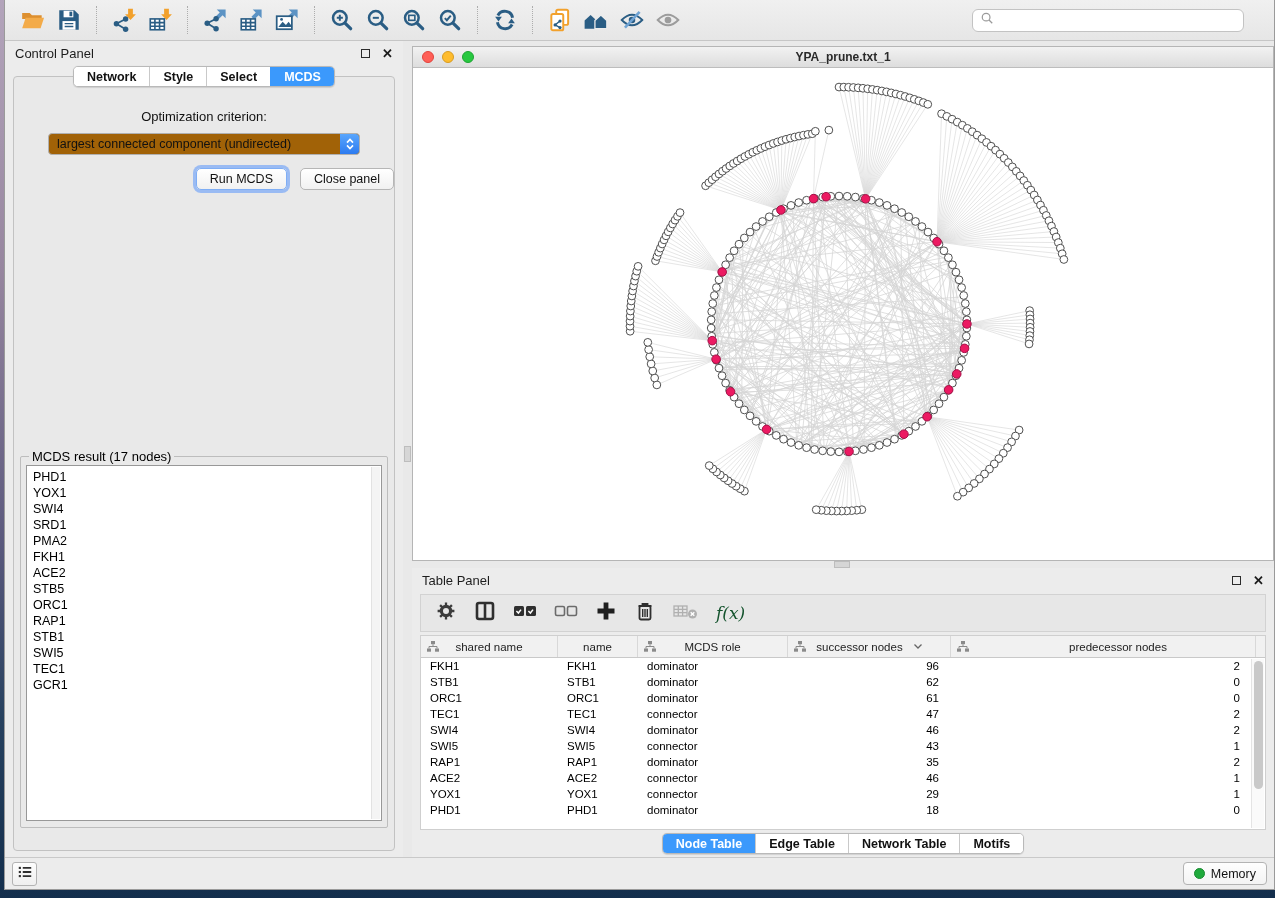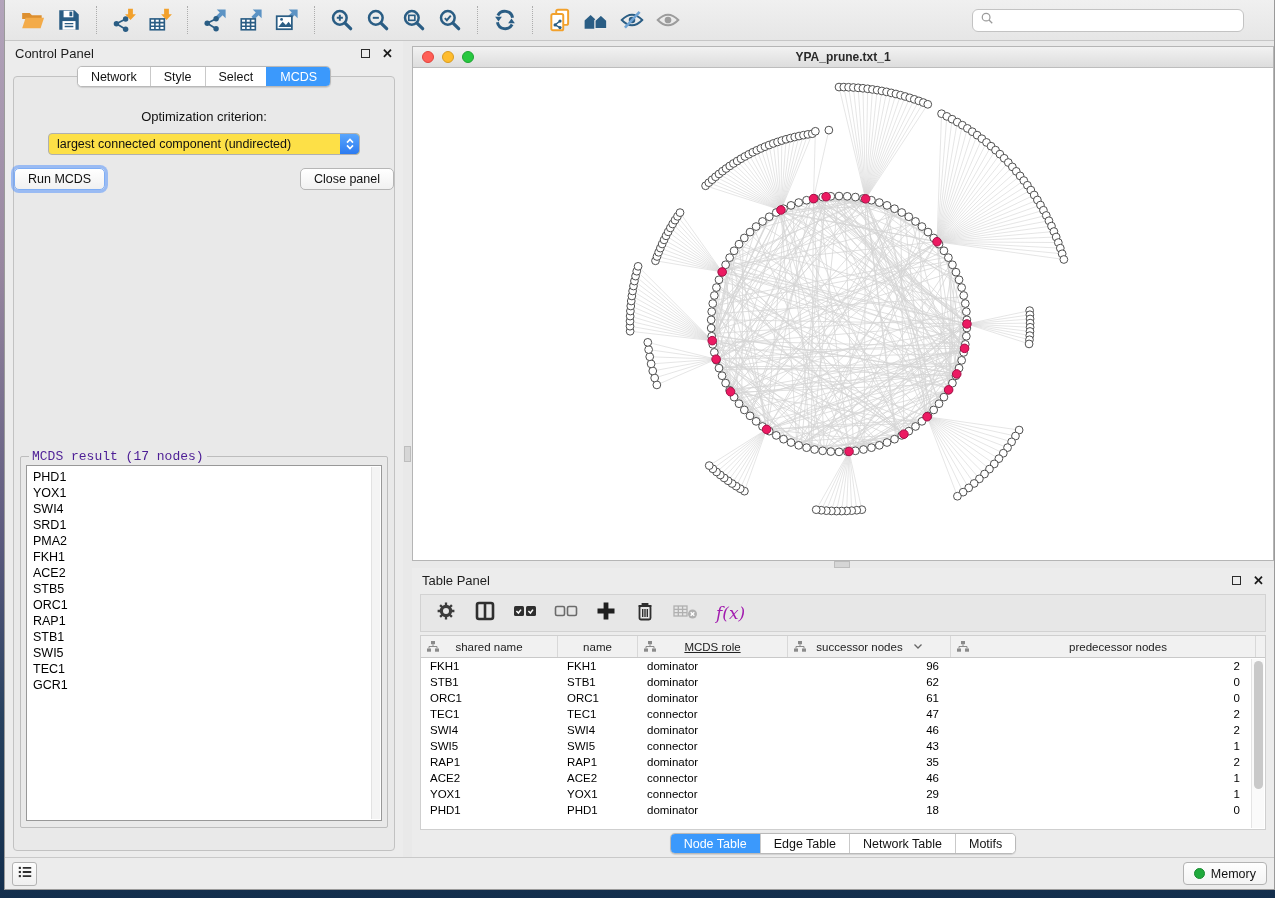--- a/index.html
+++ b/index.html
@@ -31,42 +31,42 @@
   .cpanel { width:398px; flex:none; background:#ececec; display:flex; flex-direction:column; }
   .panel-head { height:25px; flex:none; display:flex; align-items:center; padding:0 10px; }
   .panel-title { font-size:13px; color:#1d1d1d; }
   .panel-head .spacer { flex:1; }
   .float-ic { width:9px; height:9px; border:1.5px solid #2b2b2b; margin-right:12px; }
   .close-ic { font-size:13px; font-weight:bold; color:#1b1b1b; line-height:9px; }
   .cp-tabs { display:flex; justify-content:center; position:relative; z-index:2; margin-bottom:-11px; }
   .seg { display:flex; border:1px solid #b9b9b9; border-radius:5px; overflow:hidden; background:#fff;
     height:21px; box-shadow:0 .5px 1px rgba(0,0,0,.12); }
   .seg-item { padding:0 13px; font-size:12.5px; display:flex; align-items:center; color:#111;
-    border-left:1px solid #c9c9c9; background:#fff; }
+    border-left:1px solid #c9c9c9; background:#fff;font-weight:bold; }
   .seg-item:first-child { border-left:none; }
   .seg-item.active { background:#3b99fc; color:#fff; border-left-color:#3b99fc; }
   .cp-box { margin:0 8px 6px 8px; border:1px solid #c2c2c2; border-radius:4px;
     background:#e9e9e9; flex:1; padding-top:26px; display:flex; flex-direction:column; }
   .opt-label { text-align:center; font-size:13px; color:#111; margin-top:6px; }
-  .dropdown { margin:9px auto 0 auto; width:312px; height:22px; background:#fde047;
+  .dropdown { margin:9px auto 0 auto; width:312px; height:22px; background:#a16207;
     border:1px solid #b0b0b0; border-radius:4px; display:flex; align-items:center; overflow:hidden; }
   .dropdown .val { flex:1; font-size:12.5px; padding-left:8px; color:#111;
     white-space:nowrap; overflow:hidden; }
   .stepper { width:19px; height:100%; flex:none; border-radius:0 3px 3px 0;
     background:linear-gradient(#59a6fd,#2d7bf0); display:flex; flex-direction:column;
     align-items:center; justify-content:center; gap:1px; }
-  .btn-row { display:flex; justify-content:space-between; gap:13px; margin-top:13px; }
+  .btn-row { display:flex; justify-content:flex-end; gap:13px; margin-top:13px; }
   .mac-btn { height:22px; padding:0 13px; font-size:12.5px; color:#111;
     background:linear-gradient(#ffffff,#f1f1f1); border:1px solid #b6b6b6; border-radius:5px;
     display:flex; align-items:center; }
   .mac-btn.focused { box-shadow:0 0 0 3px rgba(90,150,252,.55); border-color:#7faef5; }
   .fieldset { margin:266px 6px 0 6px; border:1px solid #bdbdbd; border-radius:2px;
     position:relative; padding:8px 5px 6px 5px; height:372px; flex:none; }
   .fieldset .legend { position:absolute; top:-8px; left:8px; background:#e9e9e9;
-    padding:0 3px; font-size:13px; color:#4c1d95;font-family:Liberation Mono, monospace; }
+    padding:0 3px; font-size:13px; color:#000000; }
   .listbox { background:#fff; border:1px solid #989898; height:100%; overflow:hidden;
     position:relative; padding:3px 0 0 6px; }
   .listbox .scrolltrack { position:absolute; top:1px; bottom:1px; right:1px; width:9px;
     background:#f4f4f4; border-left:1px solid #e2e2e2; }
   .listbox li { list-style:none; font-size:12.5px; line-height:16px; color:#000; }
 
   
   .vsplit { width:9px; flex:none; background:#e9e9e9; position:relative; }
   .vsplit .handle { position:absolute; top:405px; left:1px; width:7px; height:16px;
     background:#d6d6d6; border:1px solid #bdbdbd; }
@@ -88,21 +88,21 @@
   .net-title { position:absolute; left:0; right:0; text-align:center; font-size:12px;
     font-weight:700; color:#2a2a2a; }
   .net-canvas { flex:1; position:relative; background:#fff; }
   .net-canvas svg { position:absolute; inset:0; }
 
   
   .tpanel { flex:1; background:#ececec; display:flex; flex-direction:column; min-height:0; }
   .t-toolbar { height:38px; flex:none; margin:1px 8px 3px 8px; border:1px solid #d2d2d2;
     background:#e7e7e7; display:flex; align-items:center; gap:17px; padding-left:14px; }
   .t-toolbar .ticon { display:flex; align-items:center; }
-  .fx { font-family:"DejaVu Serif", serif; font-style:italic; font-size:17px; color:#a21caf; }
+  .fx { font-family:"DejaVu Serif", serif; font-style:italic; font-size:17px; color:#14532d; }
   .tablewrap { flex:1; margin:0 8px; background:#fff; border:1px solid #cfcfcf;
     position:relative; overflow:hidden; }
   .thead { display:flex; height:22px; background:#f1f1f1; border-bottom:1px solid #c9c9c9;
     font-size:11.5px; color:#222; }
   .th { display:flex; align-items:center; justify-content:center; gap:5px;
     border-right:1px solid #d8d8d8; position:relative; flex:none; }
   .th .hier { position:absolute; left:6px; }
   .th.leftish { justify-content:center; padding-left:30px; }
   .sortch { margin-left:6px; }
   .trow { display:flex; height:16px; font-size:11.5px; color:#000; align-items:center; }
@@ -1210,21 +1210,21 @@
                     <rect x="0" y="7.5" width="4" height="3.2"></rect>
                     <rect x="8" y="7.5" width="4" height="3.2"></rect>
                   </g>
                   <path d="M6 3.2v2.3M2 7.5V5.5h8v2" fill="none" stroke="#8a8a8a" stroke-width="1"></path>
                 </svg>
                 <span>shared name</span>
               </div>
               <div class="th" style="width: 80px;">
                 <span>name</span>
               </div>
-              <div class="th" style="width: 150px; text-decoration: underline;">
+              <div class="th" style="width: 150px;">
                 <svg class="hier" viewBox="0 0 12 11" width="12" height="11">
                   <g fill="#8a8a8a">
                     <rect x="4" y="0" width="4" height="3.2"></rect>
                     <rect x="0" y="7.5" width="4" height="3.2"></rect>
                     <rect x="8" y="7.5" width="4" height="3.2"></rect>
                   </g>
                   <path d="M6 3.2v2.3M2 7.5V5.5h8v2" fill="none" stroke="#8a8a8a" stroke-width="1"></path>
                 </svg>
                 <span>MCDS role</span>
               </div>

